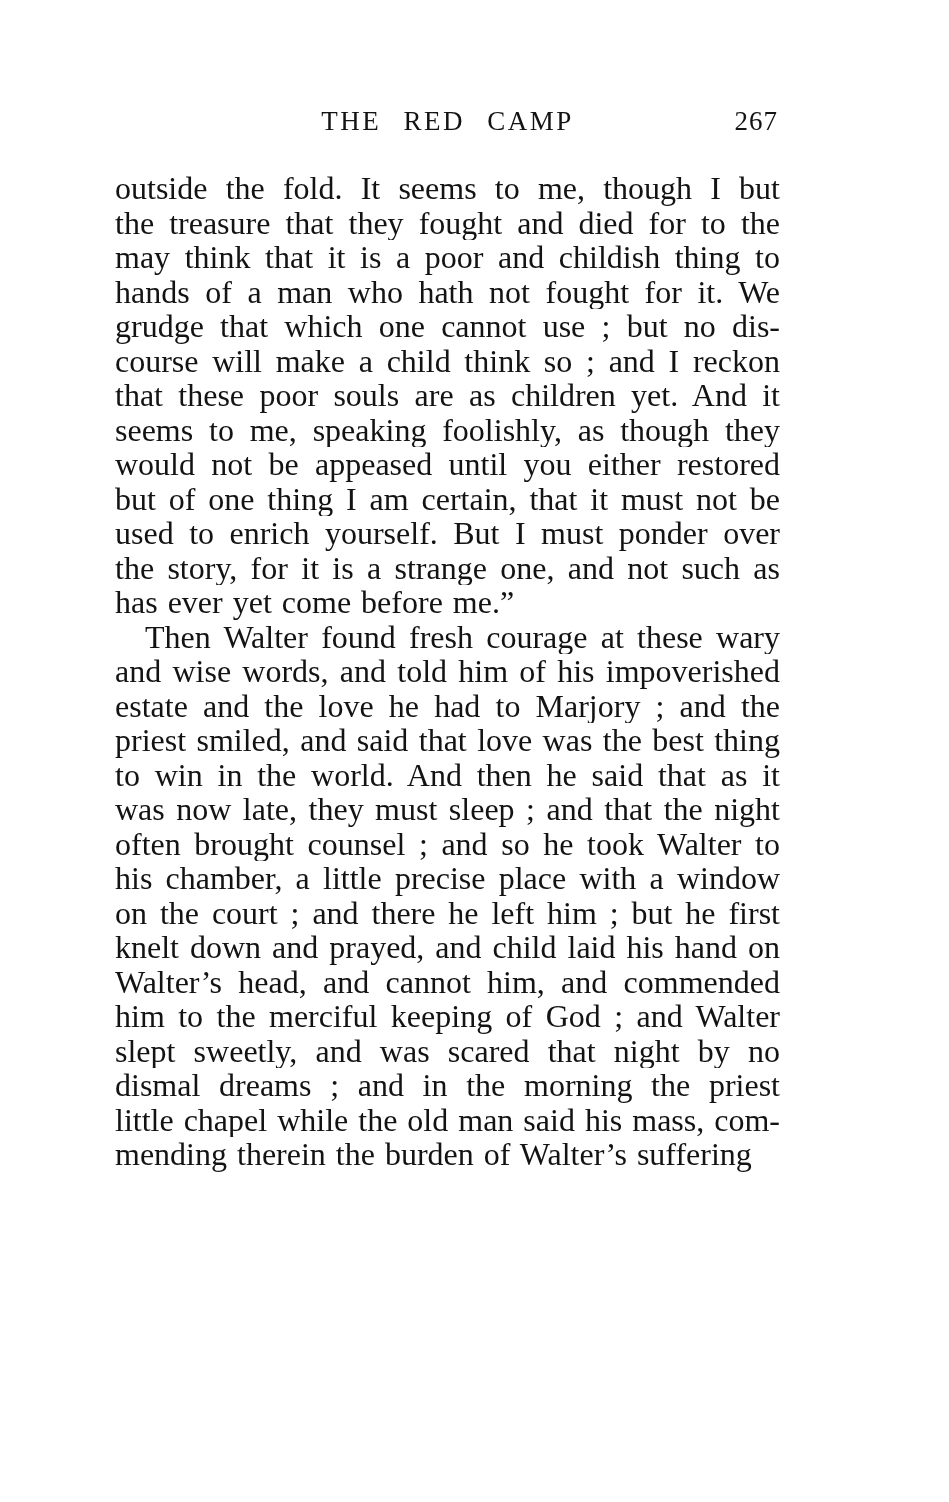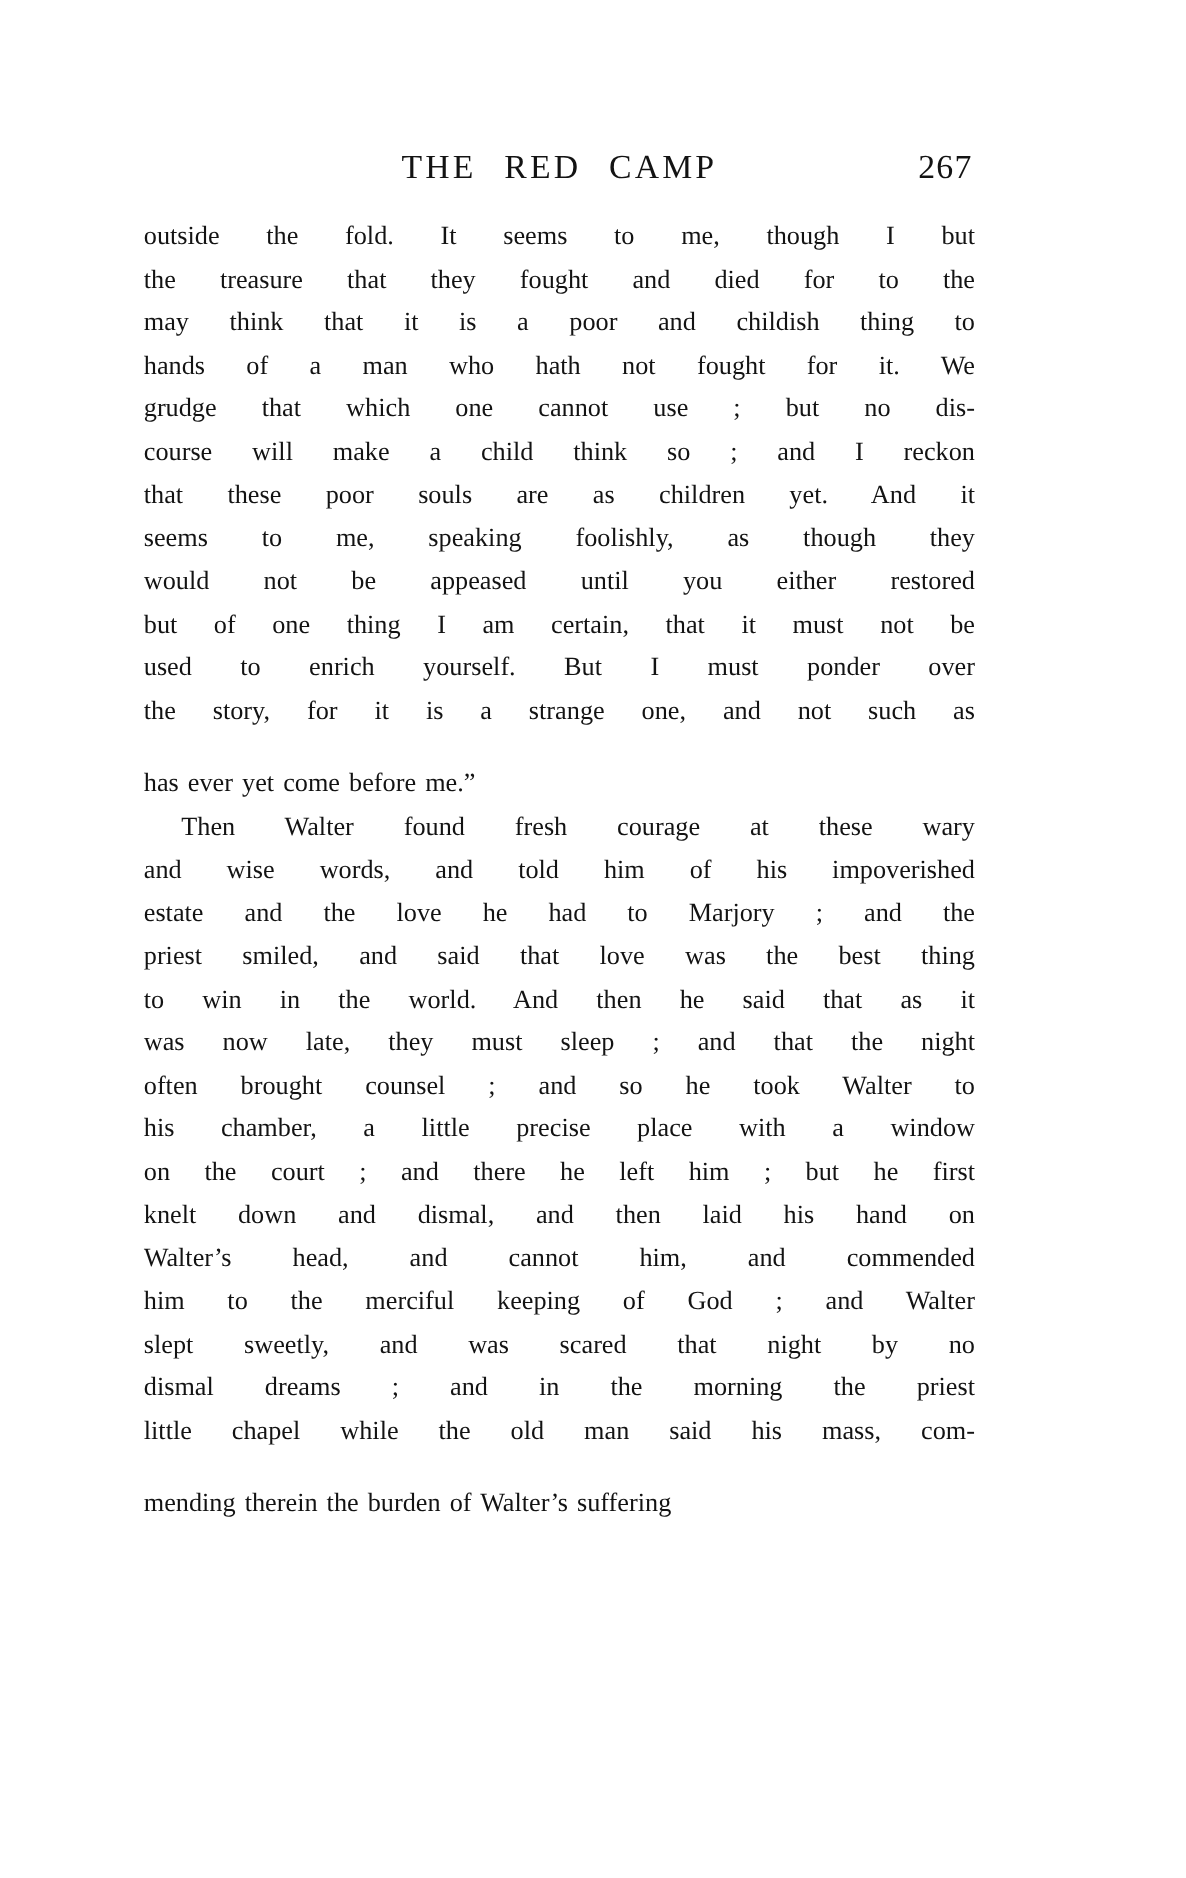--- a/index.html
+++ b/index.html
@@ -11,21 +11,21 @@
     position: relative;
     width: 949px;
     height: 1502px;
     background: var(--paper, #ffffff);
     color: var(--ink, #131313);
     font-family: "Liberation Serif", "DejaVu Serif", serif;
     overflow: hidden;
   }
   .running-header {
     position: absolute;
-    top: 116px;
+    top: 104px;
     left: 115px;
     width: 665px;
     height: 34px;
     line-height: 34px;
     font-size: 27px;
   }
   .running-header .title {
     display: block;
     text-align: center;
     letter-spacing: 2.5px;
@@ -40,35 +40,34 @@
   .body-text {
     position: absolute;
     top: 171px;
     left: 115px;
     width: 665px;
   }
   .line {
     display: block;
     height: 34.5px;
     line-height: 34.5px;
-    font-size: 21px;
+    font-size: 32px;
     text-align: justify;
     text-align-last: justify;
     overflow: hidden;
     word-spacing: 2px;
   }
   
   .line:not(.last)::after {
     content: "";
     display: inline-block;
     width: 100%;
   }
   .line.last {
     text-align-last: left;
-    margin-top: 24px;
   }
   .line.indent {
     text-indent: 30px;
   }
 </style>
 </head>
 <body>
 
 <div class="page">
 
@@ -93,21 +92,21 @@
       <span class="line last">has ever yet come before me.”</span>
       <span class="line indent">Then Walter found fresh courage at these wary</span>
       <span class="line">and wise words, and told him of his impoverished</span>
       <span class="line">estate and the love he had to Marjory ; and the</span>
       <span class="line">priest smiled, and said that love was the best thing</span>
       <span class="line">to win in the world.  And then he said that as it</span>
       <span class="line">was now late, they must sleep ;  and that the night</span>
       <span class="line">often brought counsel ; and so he took Walter to</span>
       <span class="line">his chamber, a little precise place with a window</span>
       <span class="line">on the court ; and there he left him ; but he first</span>
-      <span class="line">knelt down and dismal, and then laid his hand on</span>
+      <span class="line">knelt down and prayed, and child laid his hand on</span>
       <span class="line">Walter’s head, and cannot him, and commended</span>
       <span class="line">him to the merciful keeping of God ; and Walter</span>
       <span class="line">slept sweetly, and was scared that night by no</span>
       <span class="line">dismal dreams ; and in the morning the priest</span>
       <span class="line">little chapel while the old man said his mass, com-</span>
       <span class="line last">mending therein the burden of Walter’s suffering</span>
     </div>
 
 </div>
 

